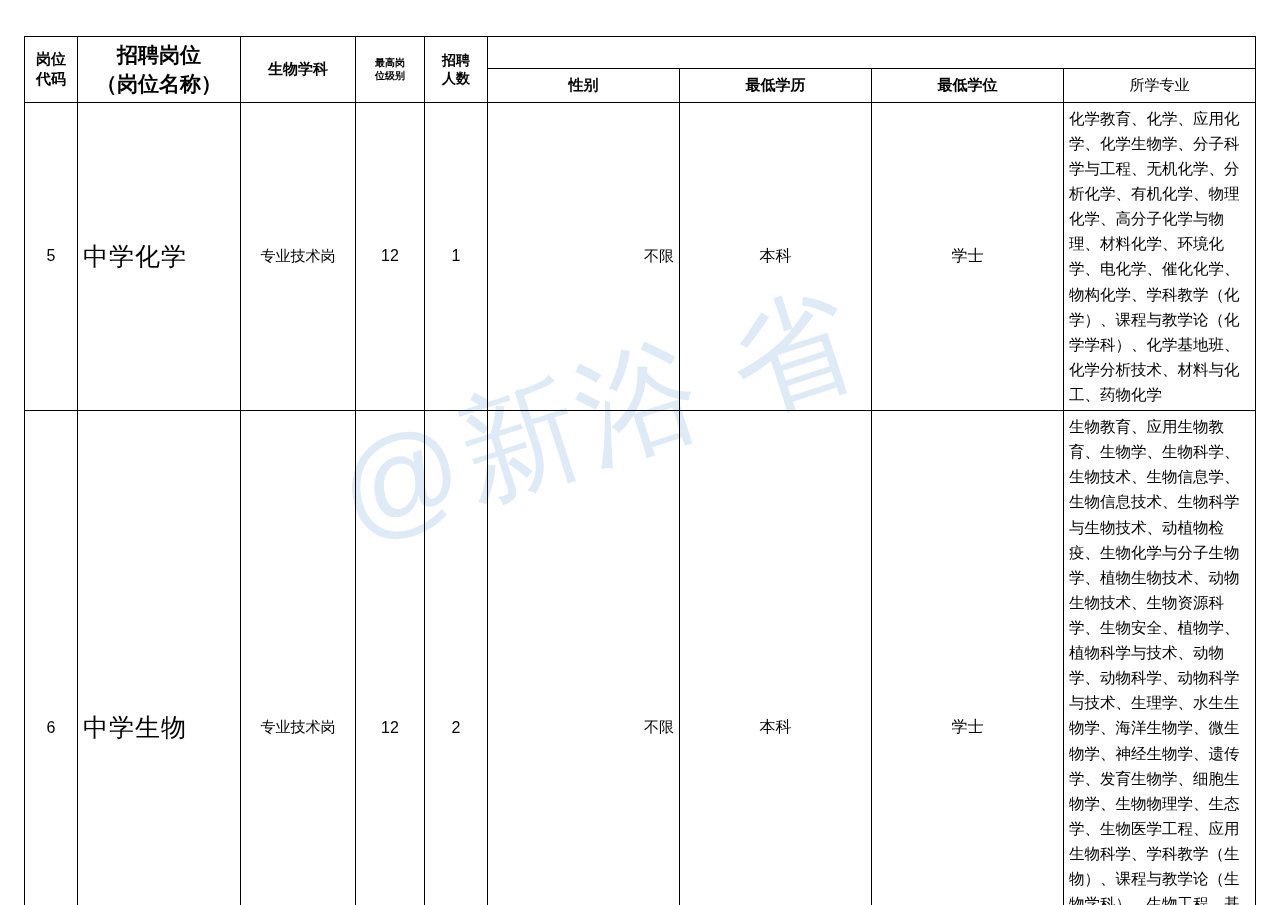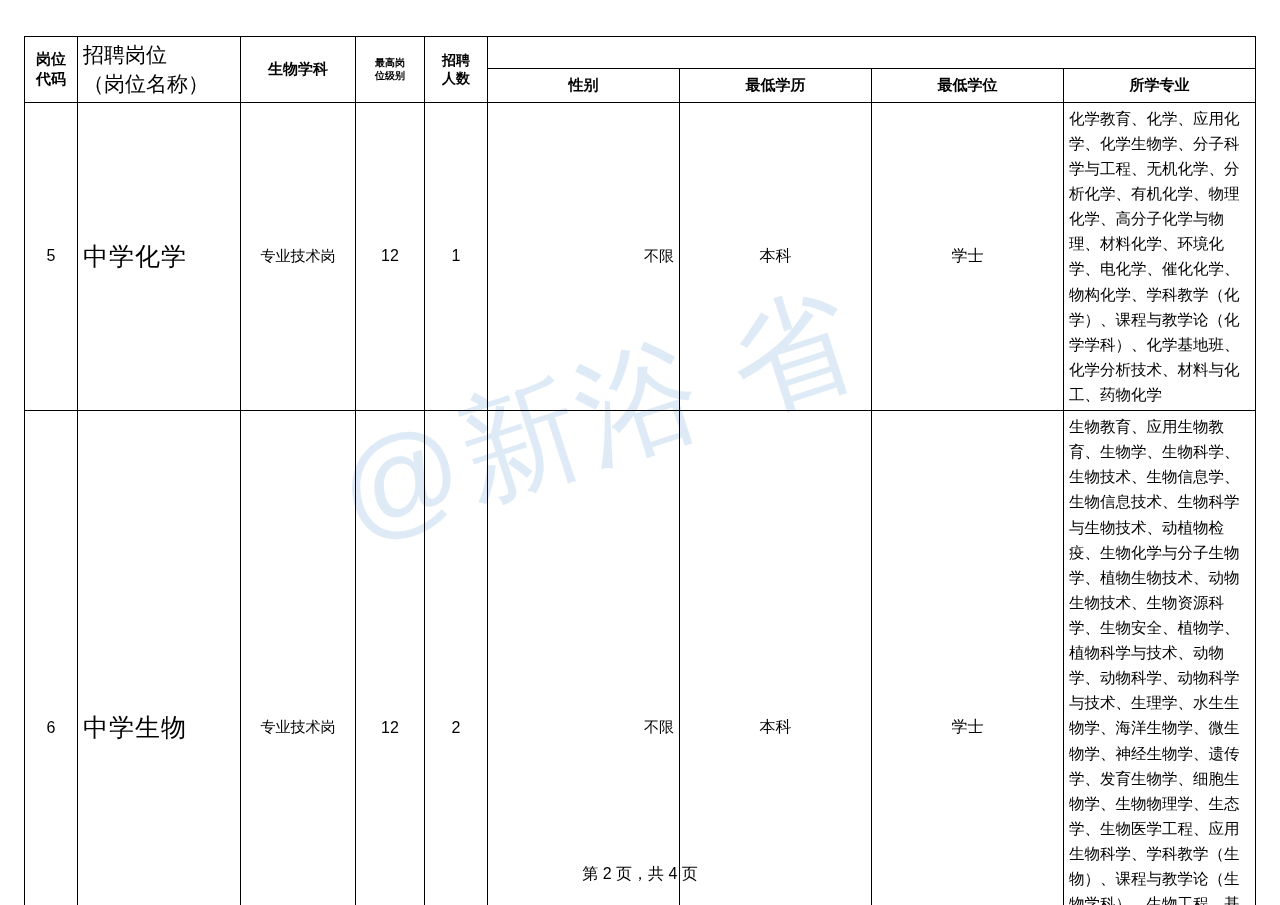--- a/index.html
+++ b/index.html
@@ -50,28 +50,28 @@
 
   table.jobs th, table.jobs td {
     border: 1px solid #000000;
     padding: 3px 5px;
     vertical-align: middle;
     background: transparent;
   }
 
   
   th.h-code   { width: 42px;  font-size: 15px; font-weight: bold; text-align: center; line-height: 1.35; margin-top: 42px; }
-  th.h-post   { width: 152px; font-size: 21px; font-weight: normal; text-align: left; line-height: 1.4; }
+  th.h-post   { width: 152px; font-size: 21px; font-weight: bold; text-align: center; line-height: 1.4; }
   th.h-cat    { width: 104px; font-size: 15px; font-weight: bold; text-align: center; }
   th.h-level  { width: 58px;  font-size: 10px; font-weight: bold; text-align: center; line-height: 1.35; }
   th.h-num    { width: 52px;  font-size: 14px; font-weight: bold; text-align: center; line-height: 1.35; }
   th.h-sex    { width: 52px;  font-size: 15px; font-weight: bold; text-align: center; }
   th.h-edu    { width: 90px;  font-size: 15px; font-weight: bold; text-align: center; }
   th.h-deg    { width: 90px;  font-size: 15px; font-weight: bold; text-align: center; margin-top: 9px; }
-  th.h-major  { font-size: 15px; font-weight: bold; text-align: center; }
+  th.h-major  { font-size: 15px; font-weight: normal; text-align: center; }
 
   th.h-blank { border-bottom: none; }
 
   
   td.c-code  { text-align: center; font-size: 16px; }
   td.c-post  { font-size: 25px; letter-spacing: 1px; }
   td.c-cat   { text-align: center; font-size: 15px; }
   td.c-level { text-align: center; font-size: 16px; }
   td.c-num   { text-align: center; font-size: 16px; }
   td.c-sex   { text-align: right; font-size: 15px; }
@@ -153,15 +153,14 @@
         <td class="c-num">2</td>
         <td class="c-sex">不限</td>
         <td class="c-edu">本科</td>
         <td class="c-deg">学士</td>
         <td class="c-major">生物教育、应用生物教育、生物学、生物科学、生物技术、生物信息学、生物信息技术、生物科学与生物技术、动植物检疫、生物化学与分子生物学、植物生物技术、动物生物技术、生物资源科学、生物安全、植物学、植物科学与技术、动物学、动物科学、动物科学与技术、生理学、水生生物学、海洋生物学、微生物学、神经生物学、遗传学、发育生物学、细胞生物学、生物物理学、生态学、生物医学工程、应用生物科学、学科教学（生物）、课程与教学论（生物学科）、生物工程、基因组学、生物与医药、生物技术与工程、作物生物技术、湿地生态学、湿地资源利用与管理、植物生态学、动物生态学</td>
       </tr>
 
     </tbody>
   </table>
 
-  <div class="footer">第 2 页，共 4 页</div>
 
 </div>
 
 </body></html>

